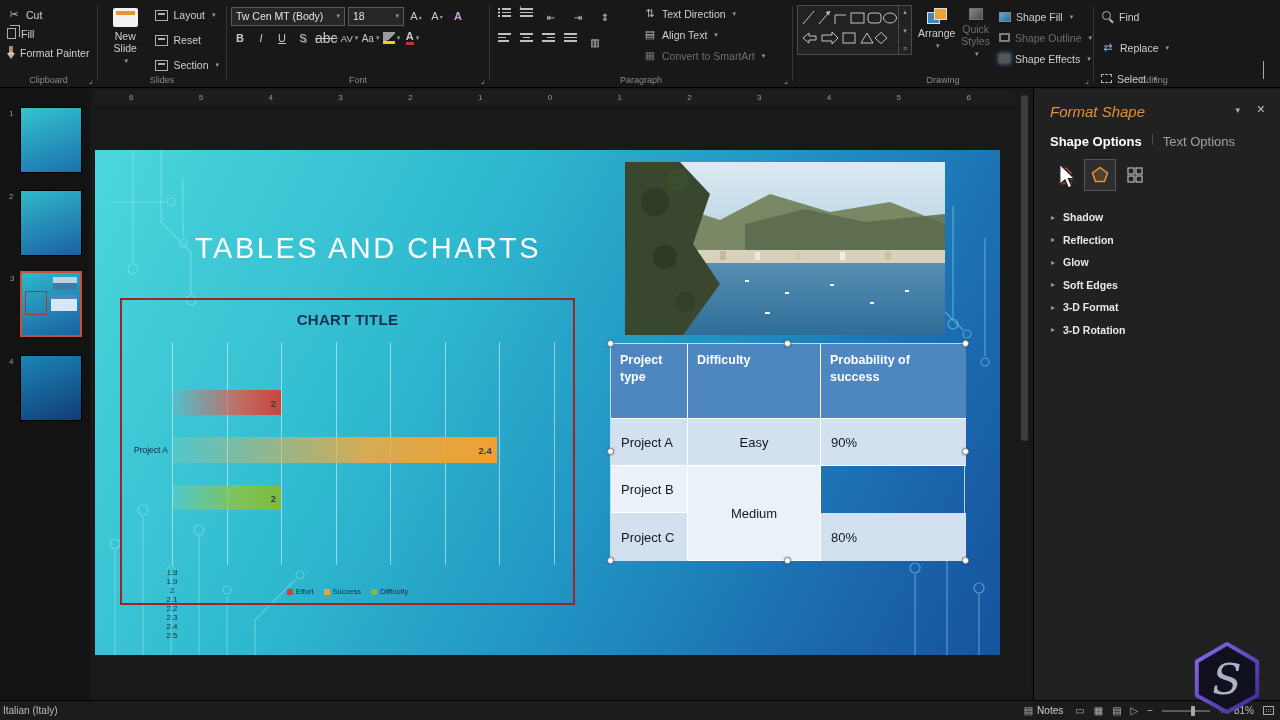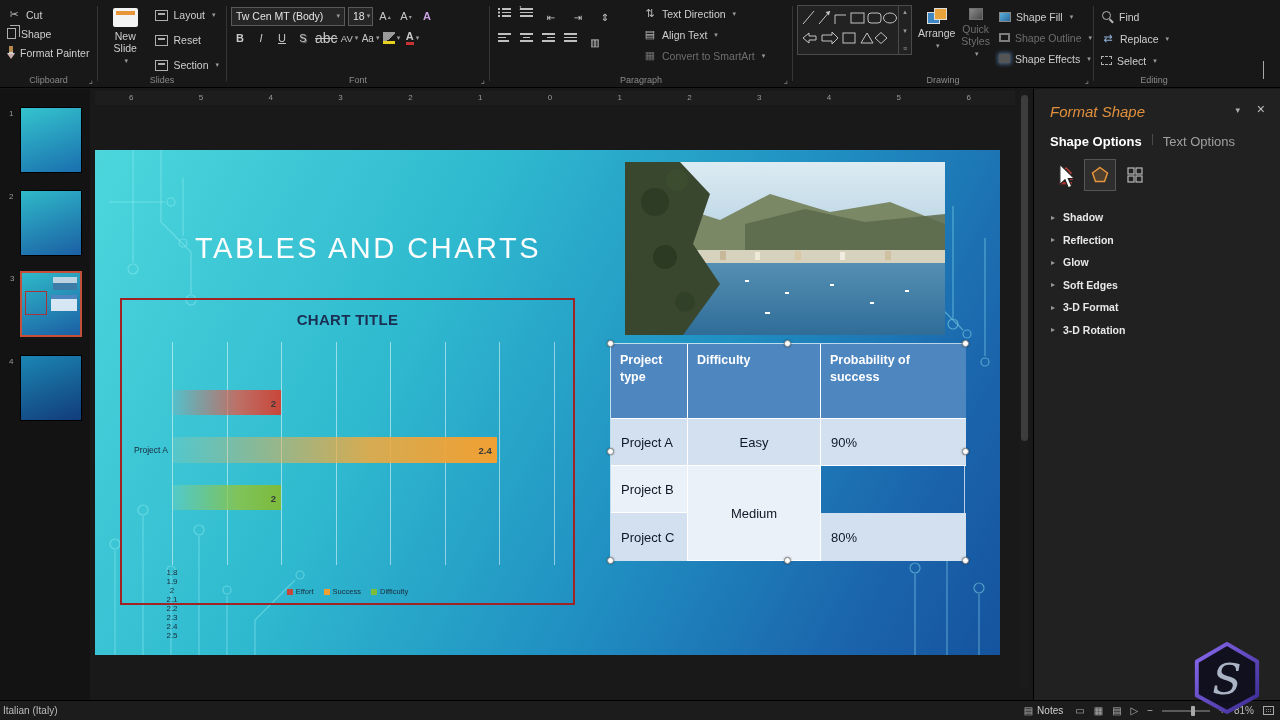--- a/index.html
+++ b/index.html
@@ -155,21 +155,21 @@
 <div class="app">
 
   <div class="ribbon">
     <div class="rg" style="width:97px">
       <div class="sb">
           <span class="ic">✂</span>
           <span>Cut</span>
         </div>
       <div class="sb">
           <span class="ic-copy"></span>
-          <span>Shape</span>
+          <span>Fill</span>
         </div>
       <div class="sb">
           <span class="ic-brush"></span>
           <span>Format Painter</span>
         </div>
       <div class="glabel">Clipboard</div>
       <div class="dlg">⌟</div>
     </div>
     <div class="gsep"></div>
 
@@ -198,21 +198,21 @@
       <div class="glabel">Slides</div>
     </div>
     <div class="gsep"></div>
 
     <div class="rg" style="width:262px">
       <div class="frow">
         <div class="combo" style="width:114px">
             <span>Tw Cen MT (Body)</span>
             <span class="da">▾</span>
           </div>
-        <div class="combo" style="width:25px">
+        <div class="combo" style="width:56px">
             <span>18</span>
             <span class="da">▾</span>
           </div>
         <span class="tbtn">
             <span>A</span>
             <em>▴</em>
           </span>
         <span class="tbtn">
             <span>A</span>
             <em>▾</em>
@@ -362,21 +362,21 @@
             <span>Shape Effects</span>
             <span class="da">▾</span>
           </div>
       </div>
       <div class="glabel">Drawing</div>
       <div class="dlg">⌟</div>
     </div>
     <div class="gsep"></div>
 
     <div class="rg" style="width:120px">
-      <div class="rows" style="gap:3px; padding-top:2px;">
+      <div class="rows" style="gap:12px; padding-top:2px;">
         <div class="sb">
             <span class="ic-find"></span>
             <span>Find</span>
           </div>
         <div class="sb">
             <span class="ic" style="color:#8fb3d9">⇄</span>
             <span>Replace</span>
             <span class="da">▾</span>
           </div>
         <div class="sb">

